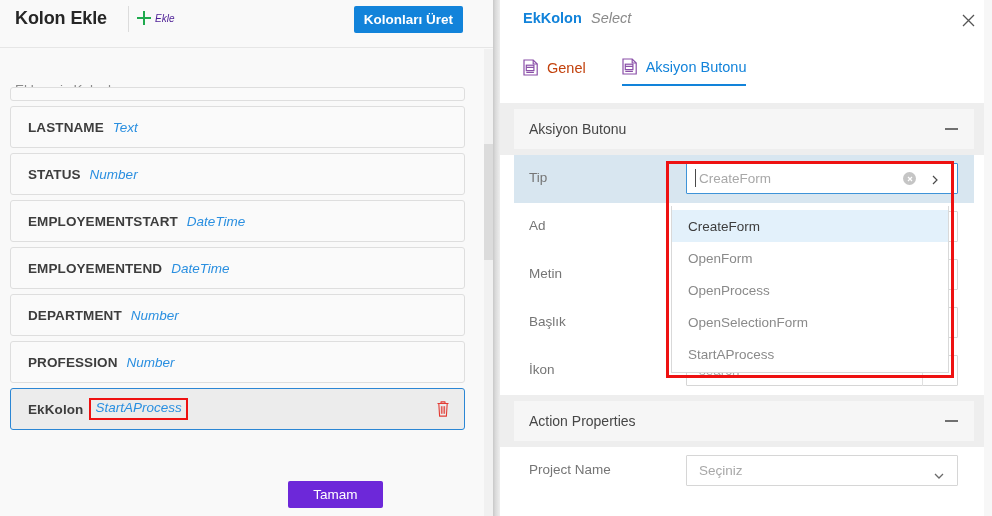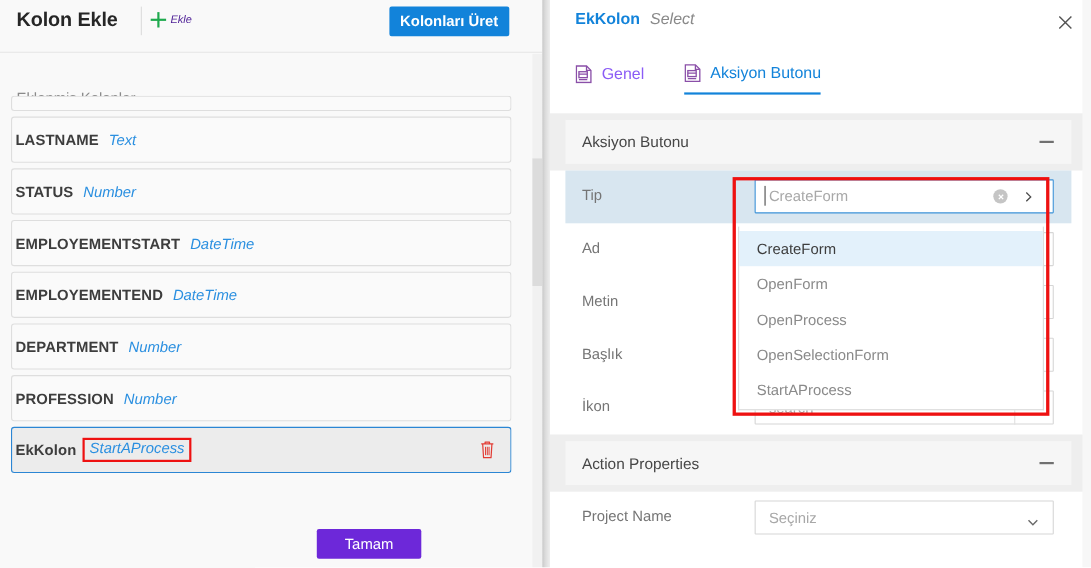--- a/index.html
+++ b/index.html
@@ -71,21 +71,21 @@
     width: 455px; height: 372px;
     overflow: hidden;
   }
   .col-item {
     position: relative;
     height: 42px; margin-bottom: 5px;
     background: #fafafa;
     border: 1px solid #dedede;
     border-radius: 3px;
     display: flex; align-items: center;
-    padding-left: 3px;
+    padding-left: 17px;
     cursor: pointer;
   }
   .col-item.partial { height: 14px; margin-bottom: 5px; overflow: hidden; }
   .col-item.selected {
     background: #ececec;
     border: 1px solid #2b86d4;
   }
   .col-name {
     font-size: 13.5px; font-weight: bold; color: #3d3d3d;
     letter-spacing: 0.1px;
@@ -149,21 +149,21 @@
   .rp-header { position: absolute; left: 0; top: 0; width: 492px; height: 100px; background:#fff; }
   .rp-title { position: absolute; left: 23px; top: 10px; font-size: 14.5px; font-weight: bold; color: #1283da; }
   .rp-subtitle { position: absolute; left: 91px; top: 10px; font-size: 14.5px; font-style: italic; color: #8a8a8a; }
   .rp-close {
     position: absolute; right: 12px; top: 8px; width: 24px; height: 24px;
     display:flex; align-items:center; justify-content:center; cursor: pointer;
   }
 
   .tabs { position: absolute; left: 23px; top: 58px; display: flex; gap: 36px; }
   .tab { display: flex; align-items: center; gap: 8px; padding-bottom: 9px; cursor: pointer; }
-  .tab-label { font-size: 14.5px; color: #8b5cf6; }
+  .tab-label { font-size: 14.5px; color: #c2410c; }
   .tab.active .tab-label { color: #1283da; }
   .tab.active { border-bottom: 2.5px solid #1283da; }
 
   .section-head {
     position: absolute; left: 14px;
     width: 460px; height: 40px;
     background: #f6f6f6;
     display: flex; align-items: center;
   }
   .section-head .sh-title { margin-left: 15px; font-size: 14px; color: #464646; }

